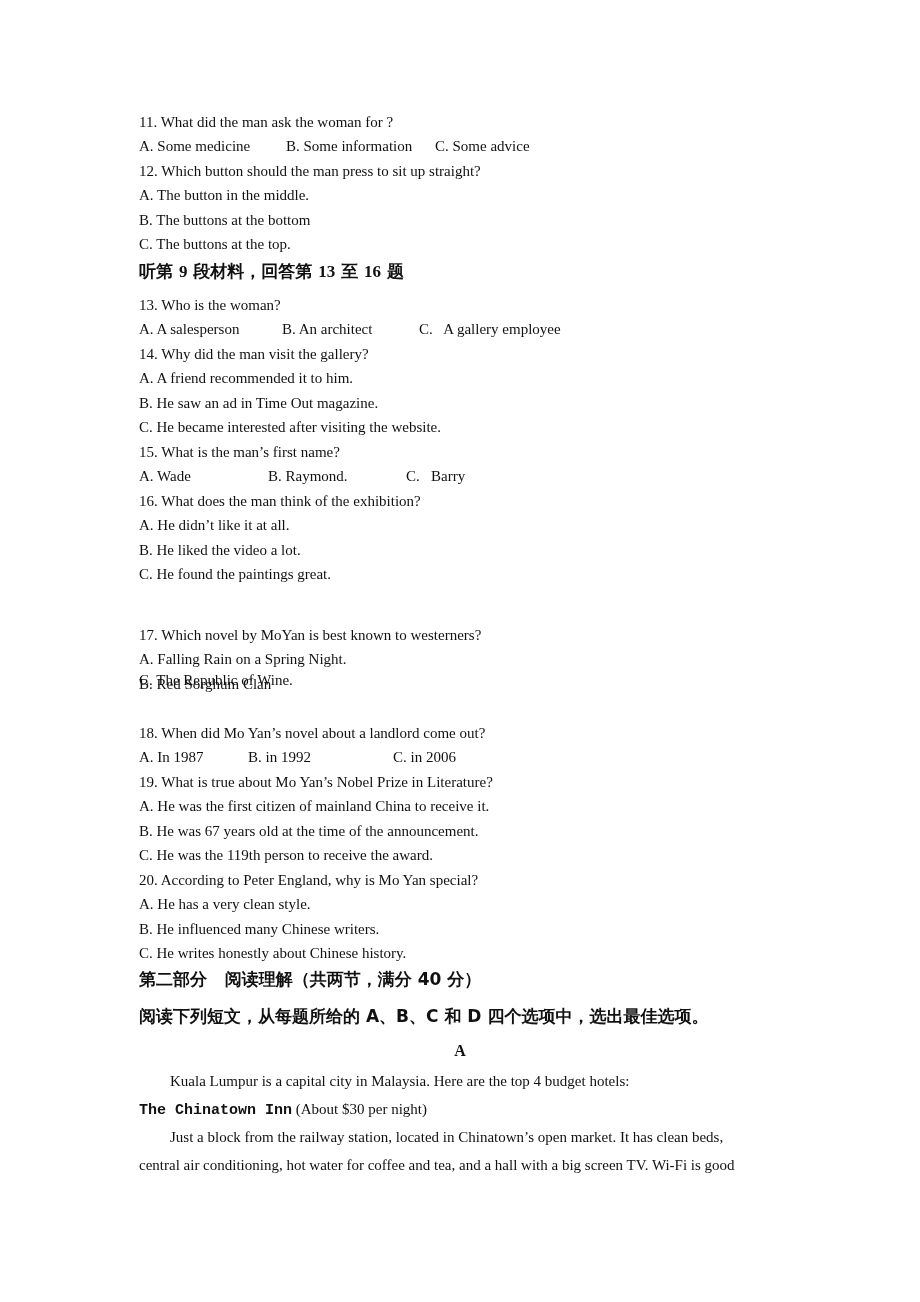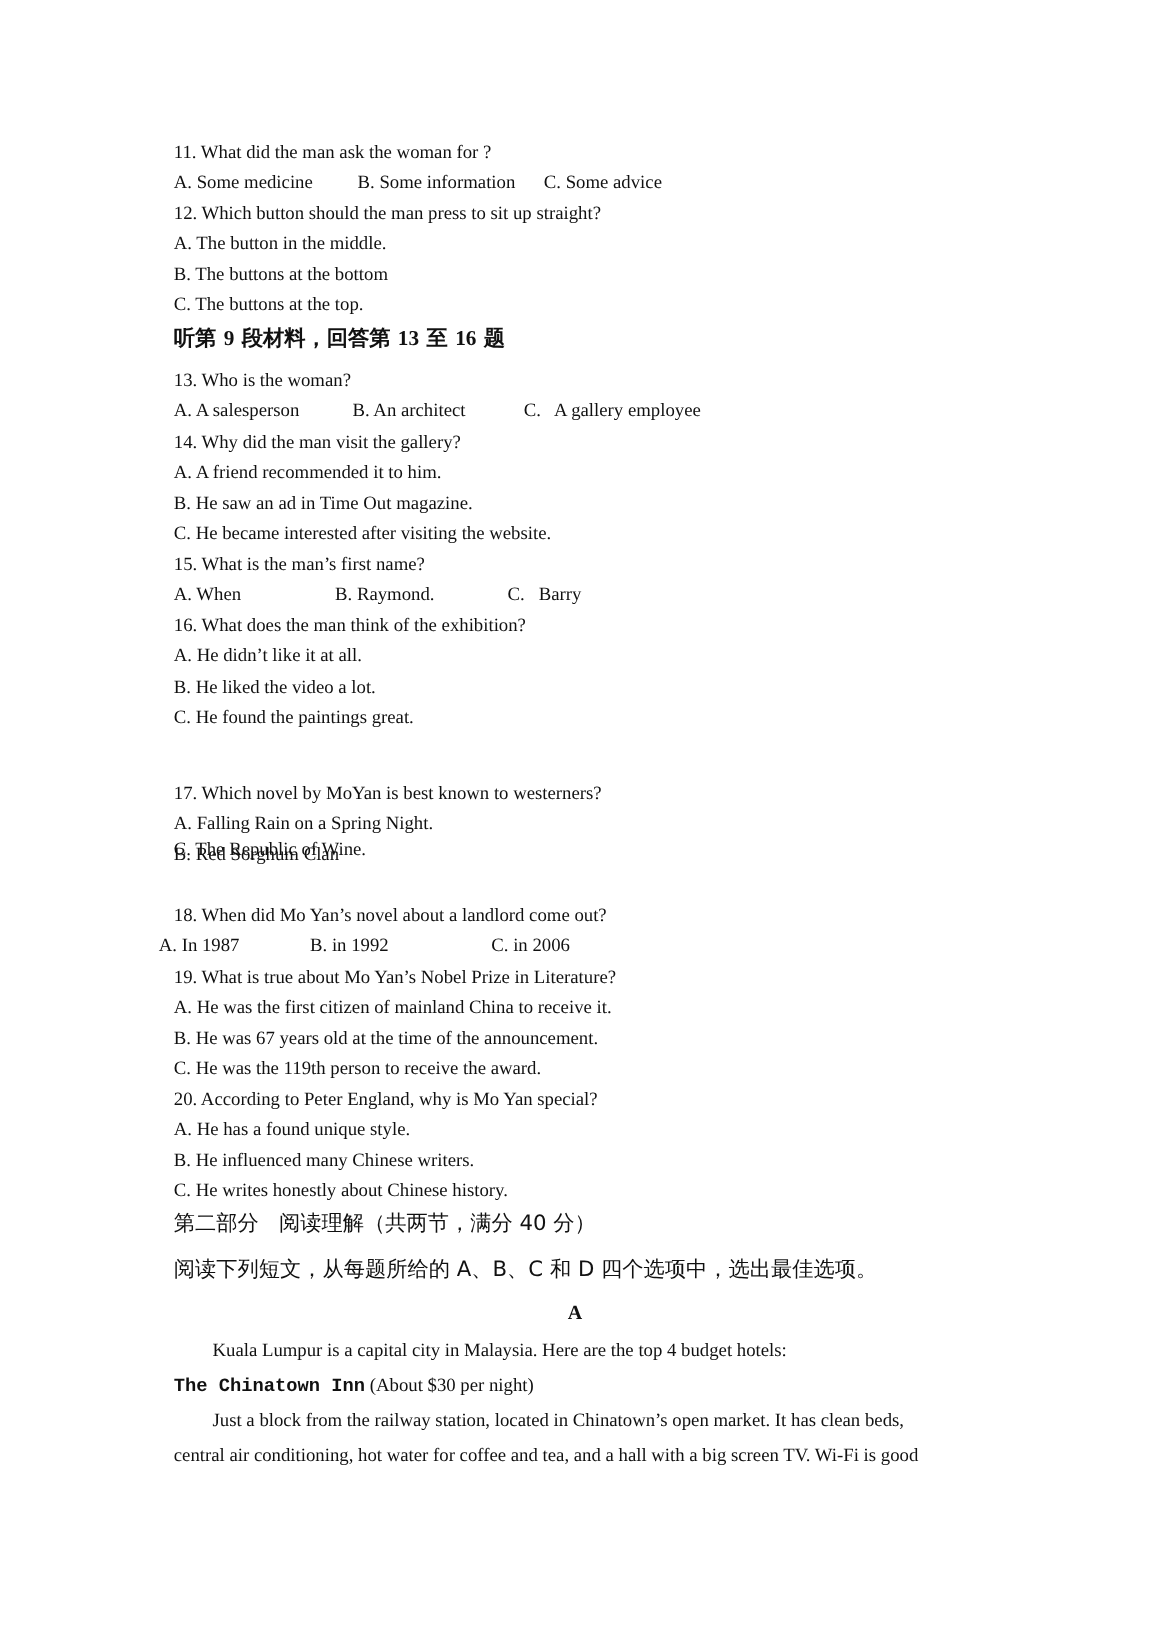--- a/index.html
+++ b/index.html
@@ -7,21 +7,21 @@
            font-family: "Liberation Serif", "DejaVu Serif", serif; color: #111; }
     .page { position: absolute; left: 0; top: 0; width: 856px; height: 1302px; }
     .line { position: absolute; left: 139px; font-size: 15px; line-height: 20px; white-space: pre; }
     .heading { position: absolute; left: 139px; font-size: 17px; font-weight: bold; line-height: 22px; white-space: pre;
                font-family: "DejaVu Sans", "Liberation Sans", sans-serif; }
     .heading .num { font-family: "Liberation Serif", serif; font-weight: bold; font-size: 17px; }
     .opt { position: absolute; font-size: 15px; line-height: 20px; white-space: pre; }
     .center-label { position: absolute; left: 0; width: 920px; text-align: center; font-weight: bold; font-size: 16px; line-height: 20px; }
     .para { position: absolute; left: 139px; font-size: 15px; line-height: 20px; white-space: pre; }
     .bold { font-weight: bold; font-family: Liberation Mono, monospace; }
-    .section-title { position: absolute; left: 139px; font-size: 17px; font-weight: normal; line-height: 22px; white-space: pre;
+    .section-title { position: absolute; left: 139px; font-size: 17px; font-weight: bold; line-height: 22px; white-space: pre;
                font-family: "DejaVu Sans", sans-serif; }
   </style>
 </head>
 <body>
 
 <div class="page">
 
   <div class="line" style="top:112px">11. What did the man ask the woman for ?</div>
   <div class="opt" style="left:139px; top:136px">A. Some medicine</div>
   <div class="opt" style="left:286px; top:136px">B. Some information</div>
@@ -38,47 +38,47 @@
   <div class="opt" style="left:139px; top:319px">A. A salesperson</div>
   <div class="opt" style="left:282px; top:319px">B. An architect</div>
   <div class="opt" style="left:419px; top:319px">C.   A gallery employee</div>
 
   <div class="line" style="top:344px">14. Why did the man visit the gallery?</div>
   <div class="line" style="top:368px">A. A friend recommended it to him.</div>
   <div class="line" style="top:393px">B. He saw an ad in Time Out magazine.</div>
   <div class="line" style="top:417px">C. He became interested after visiting the website.</div>
 
   <div class="line" style="top:442px">15. What is the man’s first name?</div>
-  <div class="opt" style="left:139px; top:466px">A. When</div>
+  <div class="opt" style="left:139px; top:466px">A. Wade</div>
   <div class="opt" style="left:268px; top:466px">B. Raymond.</div>
   <div class="opt" style="left:406px; top:466px">C.   Barry</div>
 
   <div class="line" style="top:491px">16. What does the man think of the exhibition?</div>
   <div class="line" style="top:515px">A. He didn’t like it at all.</div>
   <div class="line" style="top:540px">B. He liked the video a lot.</div>
   <div class="line" style="top:564px">C. He found the paintings great.</div>
 
 
   <div class="line" style="top:625px">17. Which novel by MoYan is best known to westerners?</div>
   <div class="line" style="top:649px">A. Falling Rain on a Spring Night.</div>
   <div class="line" style="top:674px">B. Red Sorghum Clan</div>
   <div class="line" style="top:670px">C. The Republic of Wine.</div>
 
   <div class="line" style="top:723px">18. When did Mo Yan’s novel about a landlord come out?</div>
-  <div class="opt" style="left:127px; top:747px">A. In 1987</div>
+  <div class="opt" style="left:139px; top:747px">A. In 1987</div>
   <div class="opt" style="left:248px; top:747px">B. in 1992</div>
   <div class="opt" style="left:393px; top:747px">C. in 2006</div>
 
   <div class="line" style="top:772px">19. What is true about Mo Yan’s Nobel Prize in Literature?</div>
   <div class="line" style="top:796px">A. He was the first citizen of mainland China to receive it.</div>
   <div class="line" style="top:821px">B. He was 67 years old at the time of the announcement.</div>
   <div class="line" style="top:845px">C. He was the 119th person to receive the award.</div>
 
   <div class="line" style="top:870px">20. According to Peter England, why is Mo Yan special?</div>
-  <div class="line" style="top:894px">A. He has a found unique style.</div>
+  <div class="line" style="top:894px">A. He has a very clean style.</div>
   <div class="line" style="top:919px">B. He influenced many Chinese writers.</div>
   <div class="line" style="top:943px">C. He writes honestly about Chinese history.</div>
 
   <div class="section-title" style="top:968px">第二部分   阅读理解（共两节，满分 40 分）</div>
   <div class="section-title" style="top:1005px">阅读下列短文，从每题所给的 A、B、C 和 D 四个选项中，选出最佳选项。</div>
   <div class="center-label" style="top:1041px">A</div>
 
   <div class="para" style="left:170px; top:1071px">Kuala Lumpur is a capital city in Malaysia. Here are the top 4 budget hotels:</div>
   <div class="para" style="top:1099px"><span class="bold">The Chinatown Inn</span><span> (About $30 per night)</span></div>
   <div class="para" style="left:170px; top:1127px">Just a block from the railway station, located in Chinatown’s open market. It has clean beds,</div>

